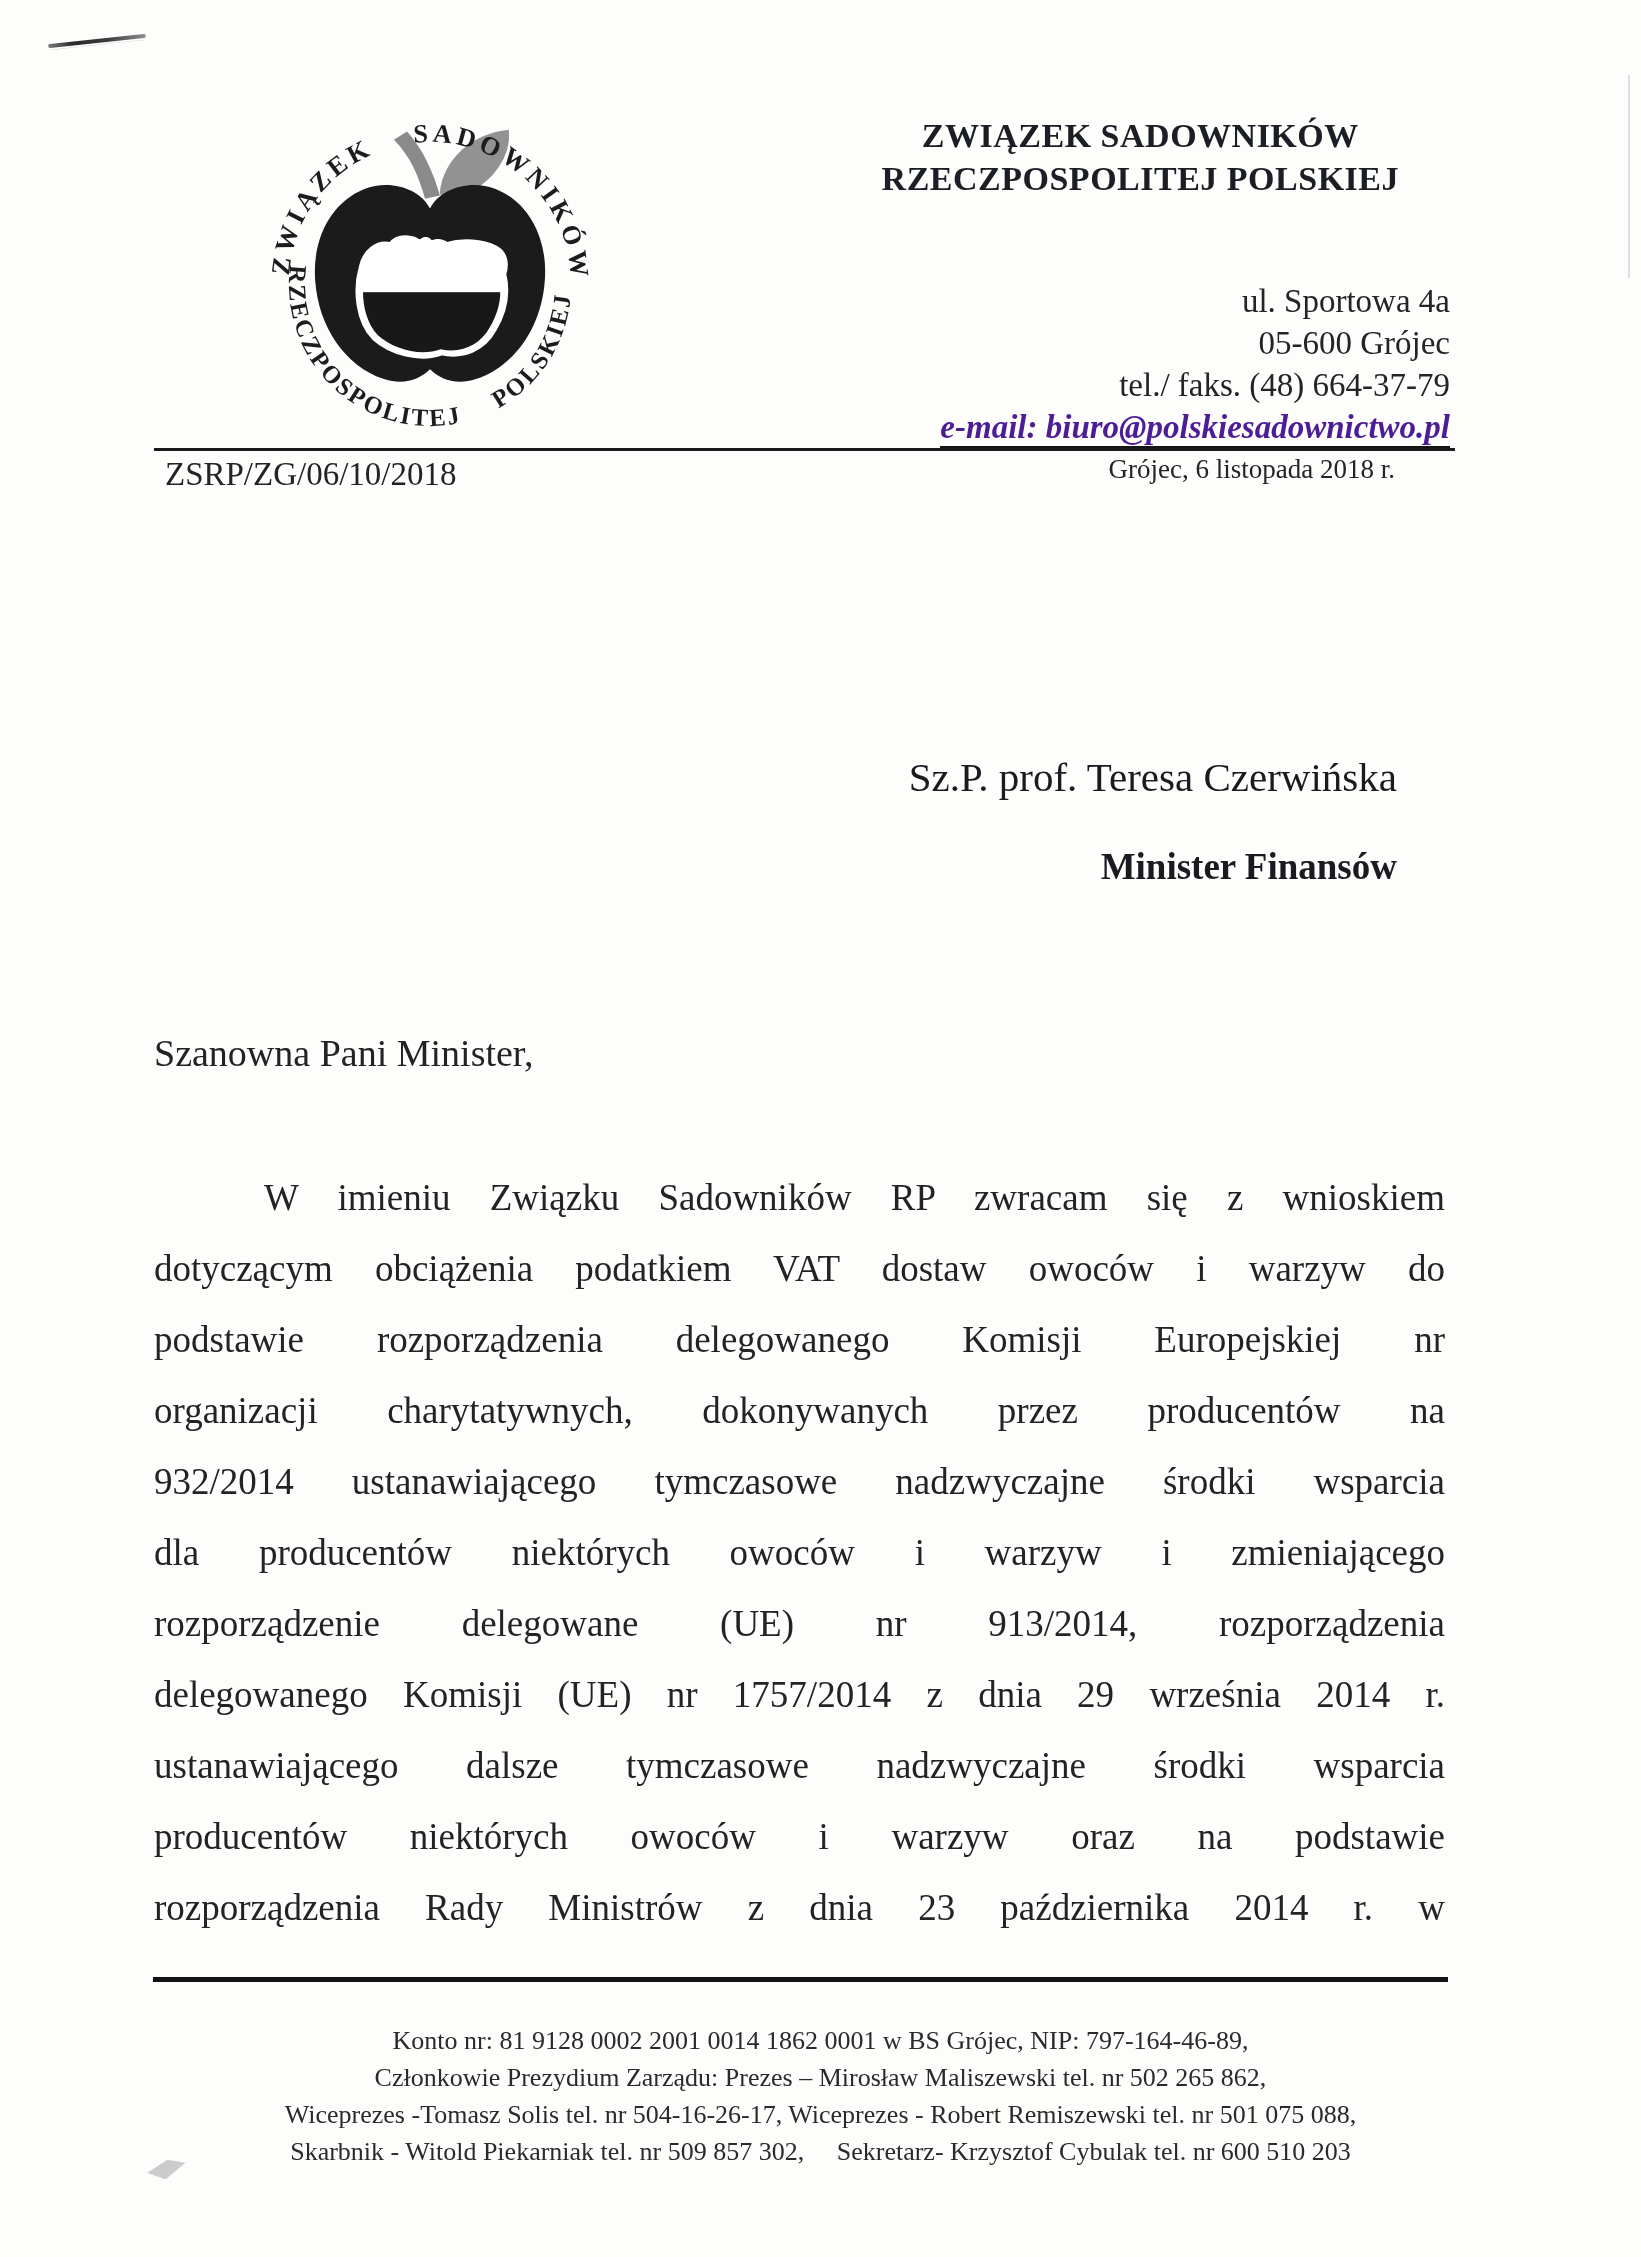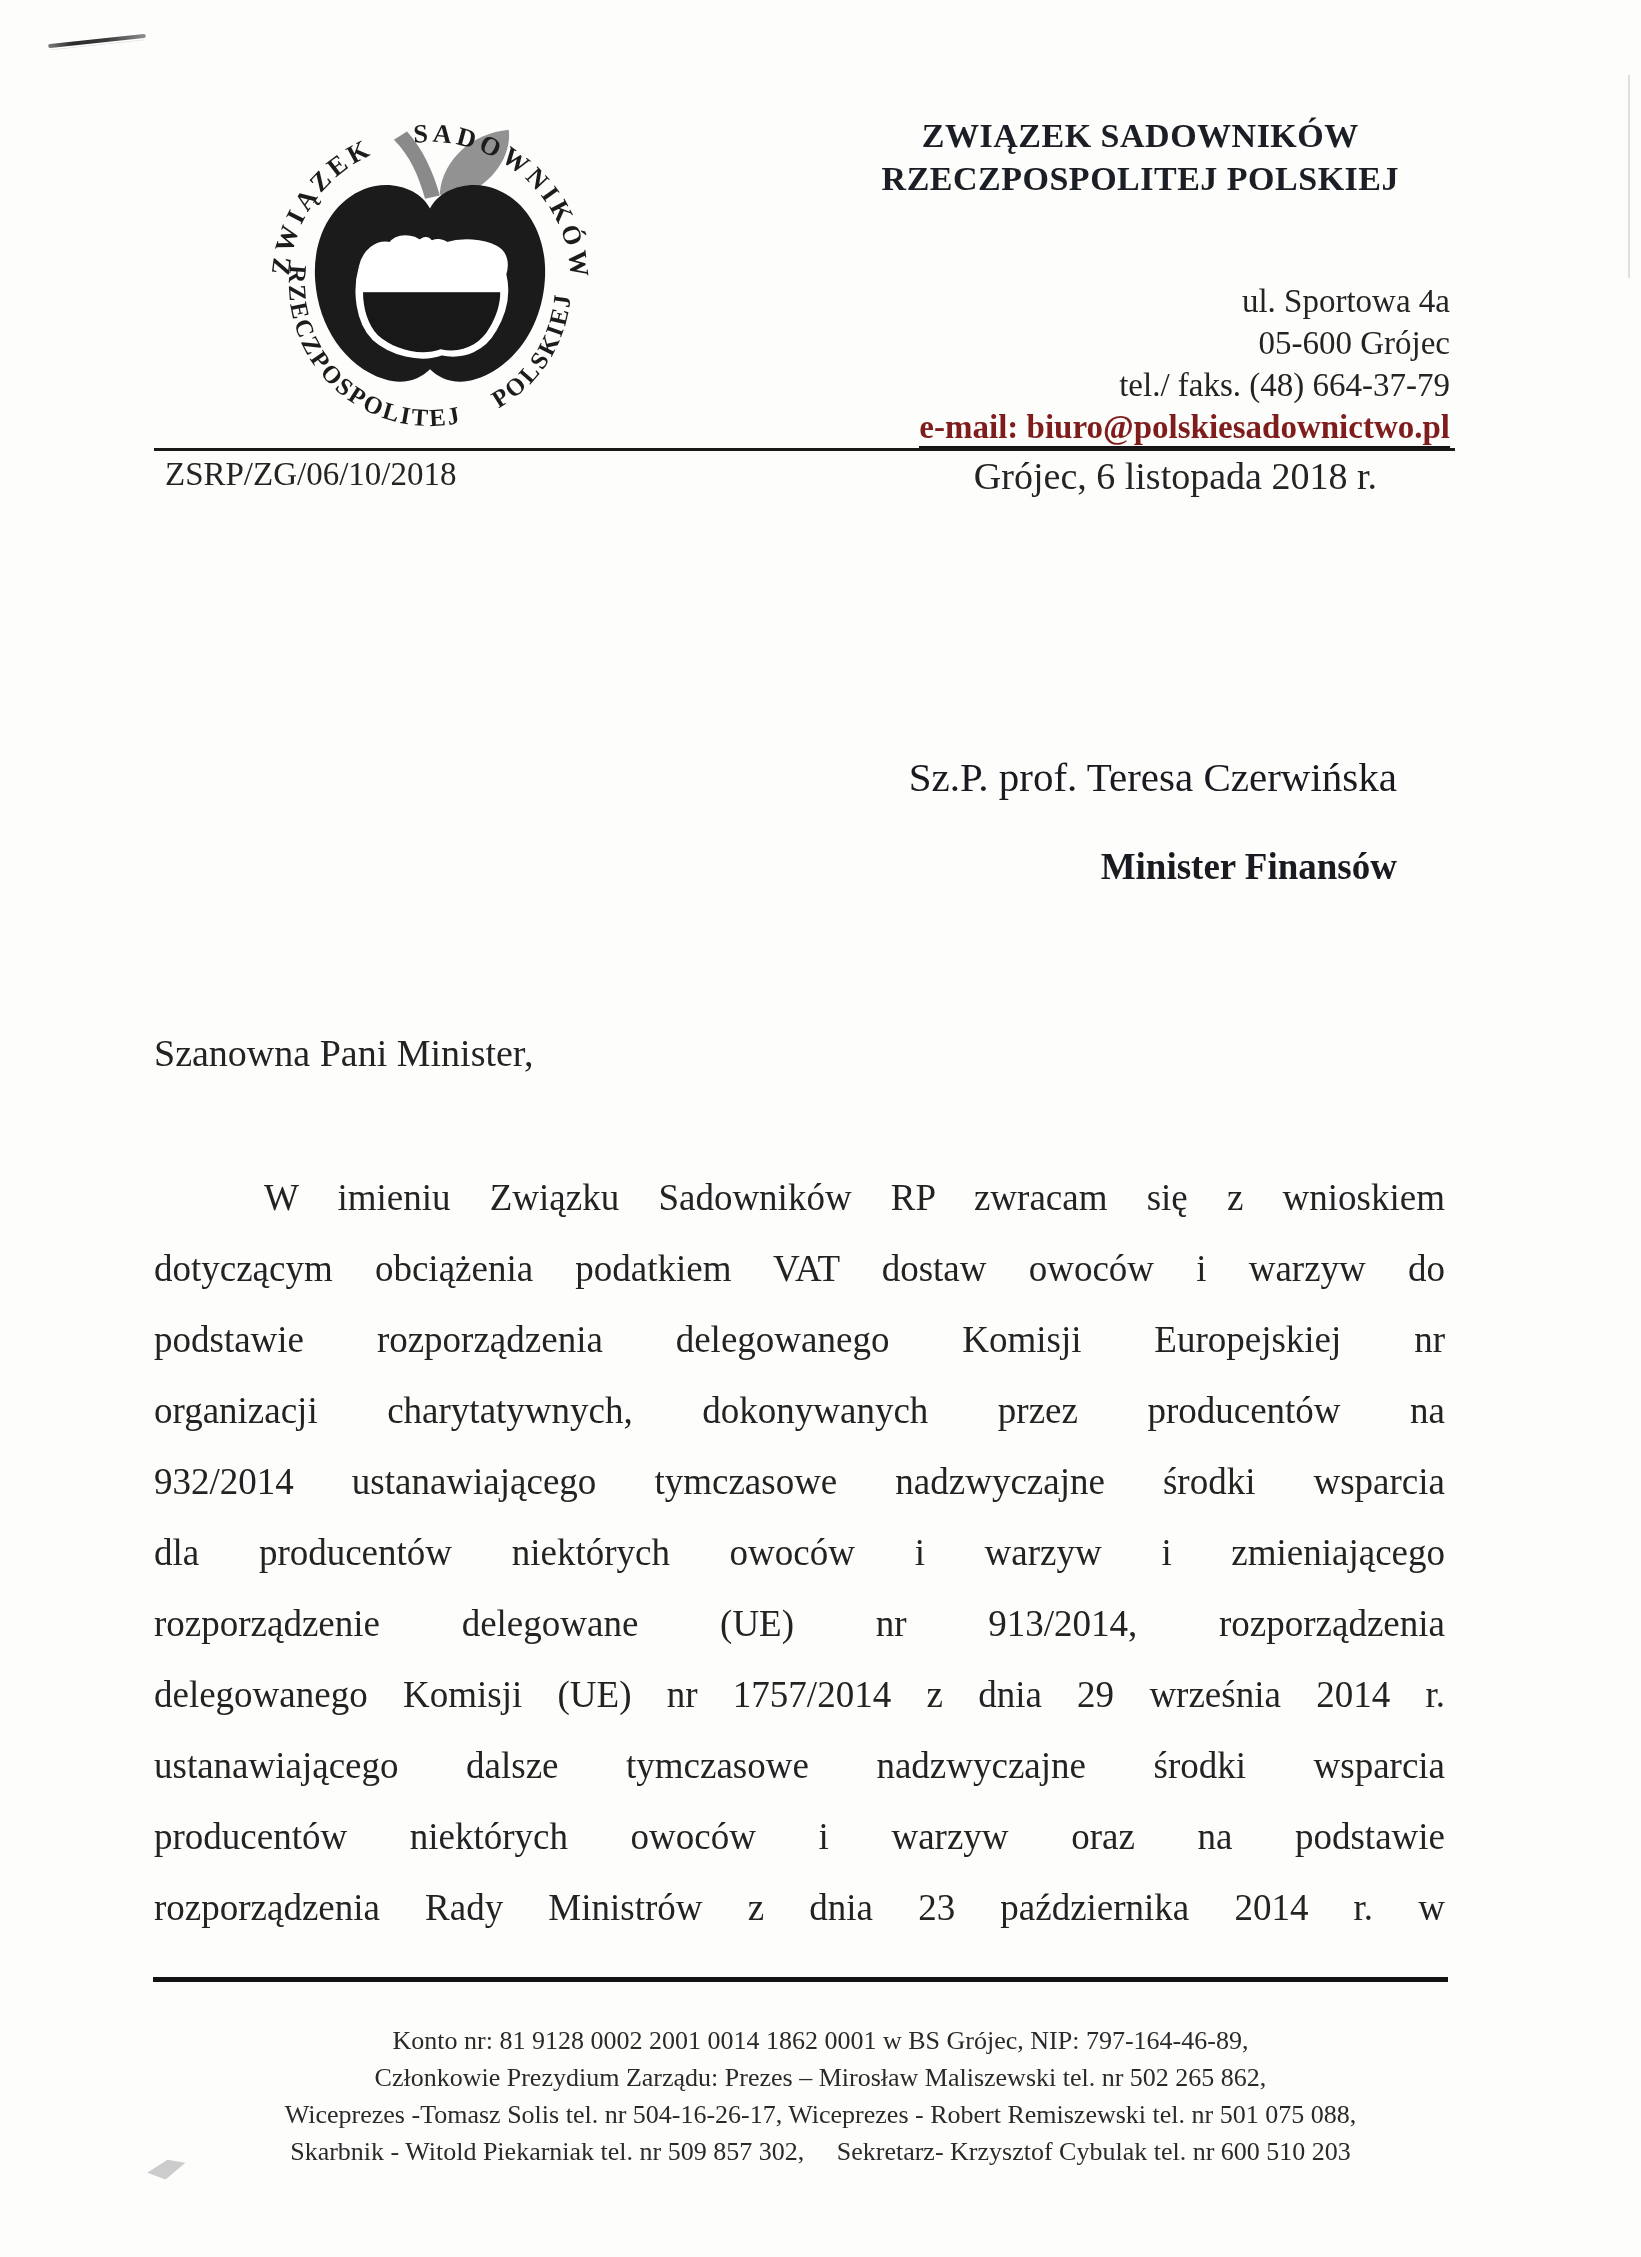--- a/index.html
+++ b/index.html
@@ -24,24 +24,24 @@
   .logo{position:absolute;left:266px;top:87px;width:328px;height:394px;}
   .logo text{font-family:"Liberation Serif", serif;font-weight:700;fill:#1c1c1c;}
   .org-name{
     position:absolute;top:114px;right:242px;text-align:center;
     font-weight:700;font-size:34px;line-height:43px;color:#1b1e24;letter-spacing:0.5px;
   }
   .addr{
     position:absolute;top:280px;right:191px;text-align:right;
     font-size:33px;line-height:42px;color:#242424;
   }
-  .addr .email{font-weight:700;color:#7f1d1d;border-bottom:2.9px solid #141414;padding-bottom:1px;}
+  .addr .email{font-weight:700;color:#4c1d95;border-bottom:2.9px solid #141414;padding-bottom:1px;font-style:italic;}
   .rule-top{position:absolute;left:154px;top:448px;width:1301px;height:2.9px;background:#1a1a1a;}
   .ref{position:absolute;left:165px;top:456px;font-size:33px;color:#242424;}
-  .dateline{position:absolute;top:454px;right:264px;font-size:38px;color:#242424;}
+  .dateline{position:absolute;top:454px;right:246px;font-size:27px;color:#242424;}
   
   .recipient{position:absolute;top:751px;right:244px;text-align:right;color:#191b20;}
   .recipient .r-name{font-weight:400;font-size:41px;line-height:52px;}
   .recipient .r-title{font-weight:700;font-size:37px;line-height:44px;margin-top:42px;}
   
   .salutation{position:absolute;left:154px;top:1031px;font-size:38px;color:#232323;}
   .body-text{position:absolute;left:154px;top:1162px;width:1291px;font-size:37px;color:#232323;}
   .body-text .bline{
     height:71px;line-height:71px;white-space:nowrap;
     text-align:justify;text-align-last:justify;text-justify:inter-word;

